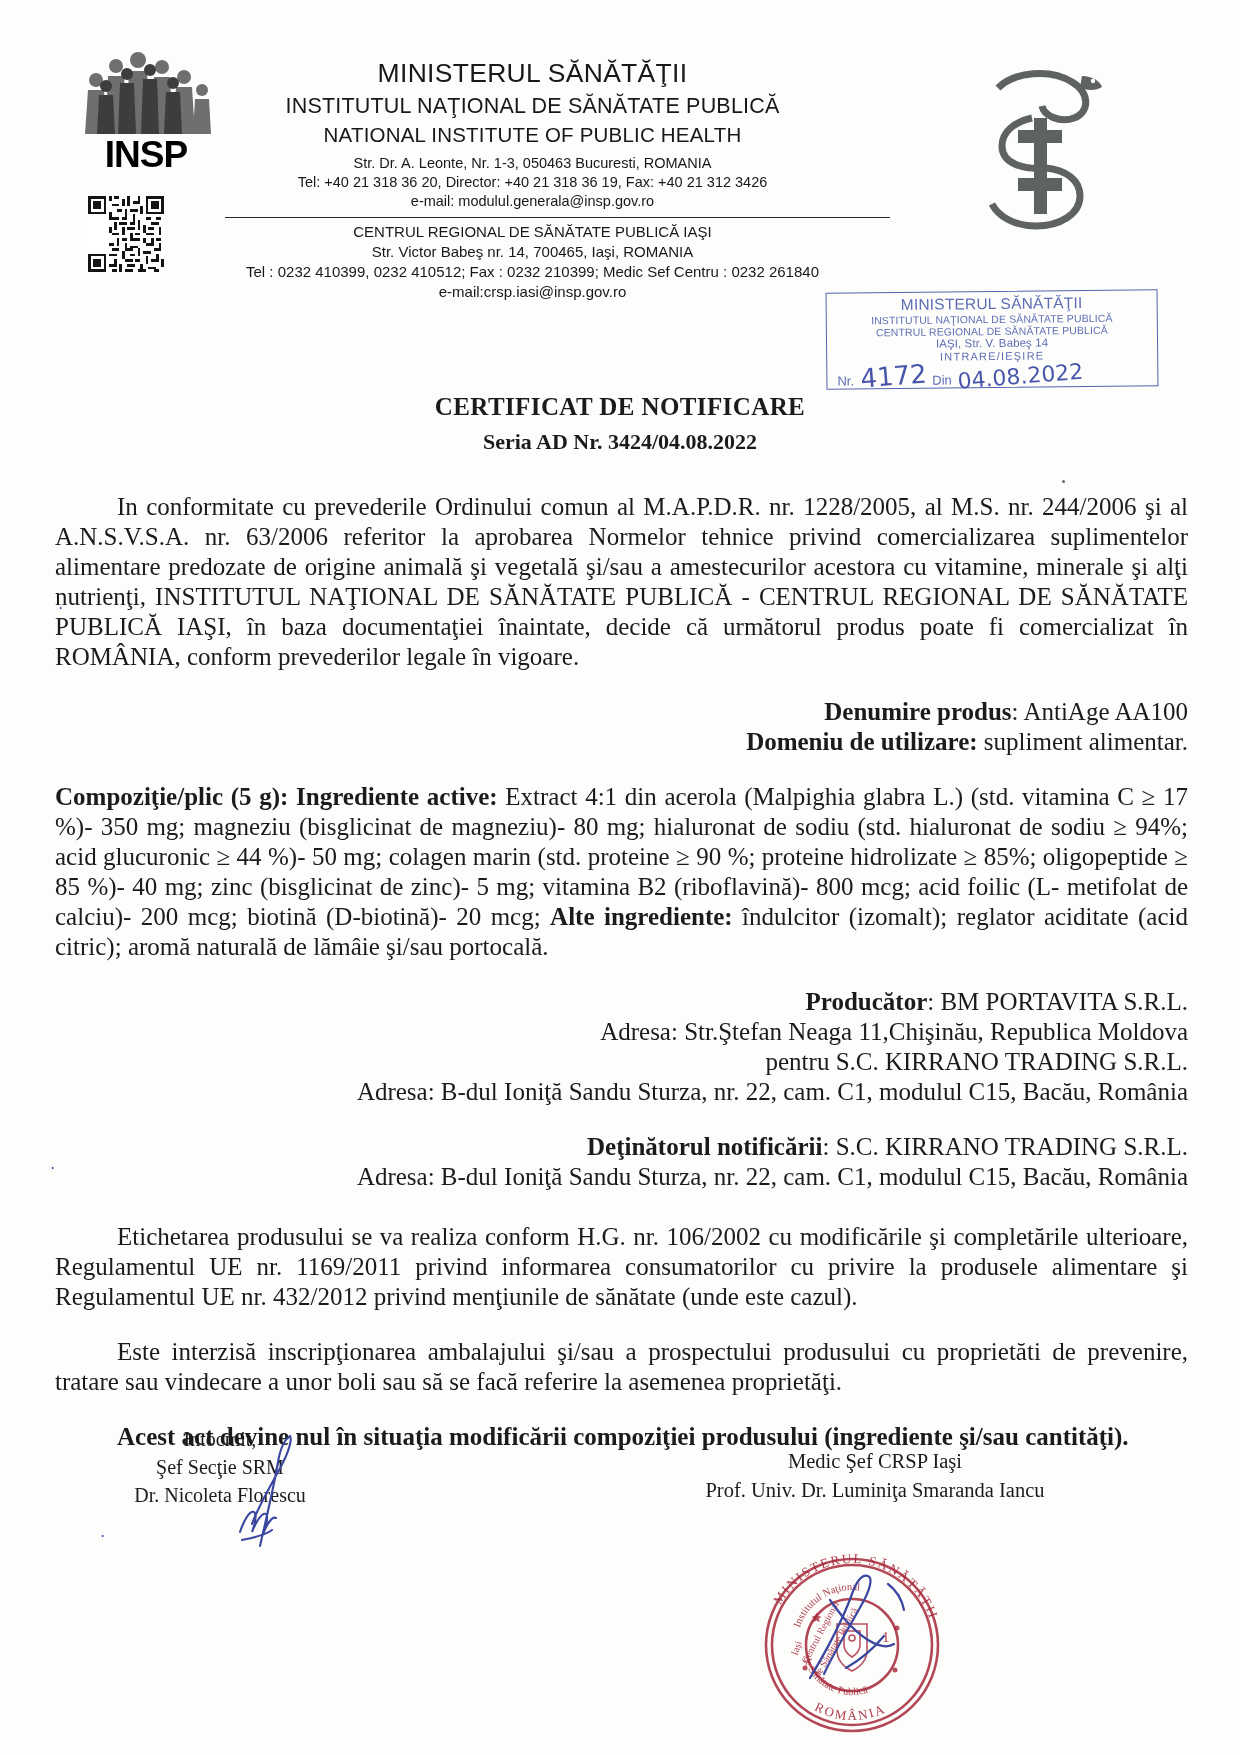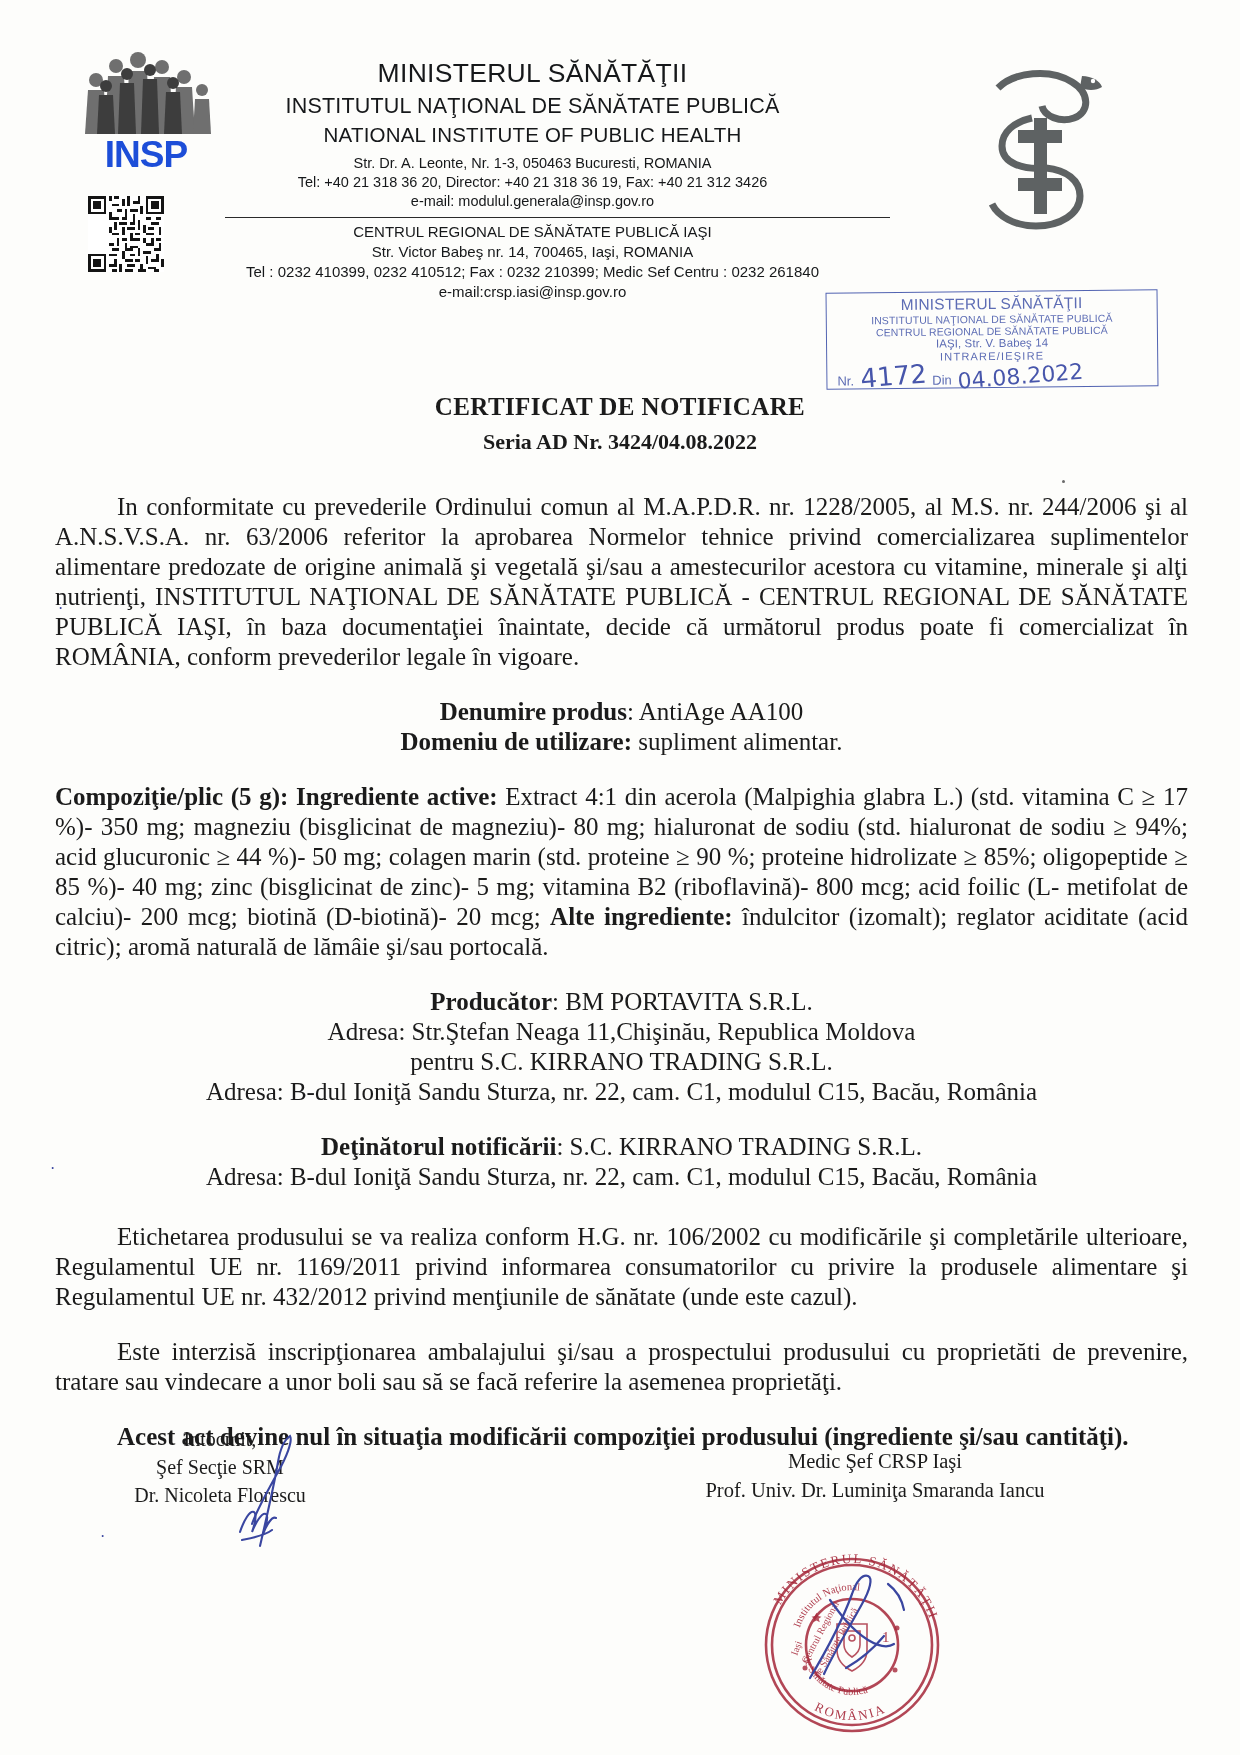--- a/index.html
+++ b/index.html
@@ -45,21 +45,21 @@
   .insp-word {
     position: absolute;
     left: 0;
     top: 84px;
     width: 140px;
     text-align: center;
     font-family: "Liberation Sans", sans-serif;
     font-weight: bold;
     font-size: 37px;
     letter-spacing: -1px;
-    color: #1d4ed8;
+    color: #000000;
   }
   .qr {
     position: absolute;
     left: 88px;
     top: 196px;
     width: 76px;
     height: 76px;
   }
 
   .head-center {
@@ -171,21 +171,21 @@
     top: 492px;
     font-size: 25px;
     line-height: 30px;
     text-align: justify;
   }
   .para { margin: 0 0 0 0; }
   .indent { text-indent: 62px; }
   .gap-m { height: 25px; }
   .gap-l { height: 30px; }
   b, .b { font-weight: bold; }
-  .blk { text-align: center; }
+  .blk { text-align: right; }
 
   
   .sig-left {
     position: absolute;
     left: 55px;
     top: 1425px;
     width: 330px;
     text-align: center;
     font-size: 20px;
     line-height: 28px;

